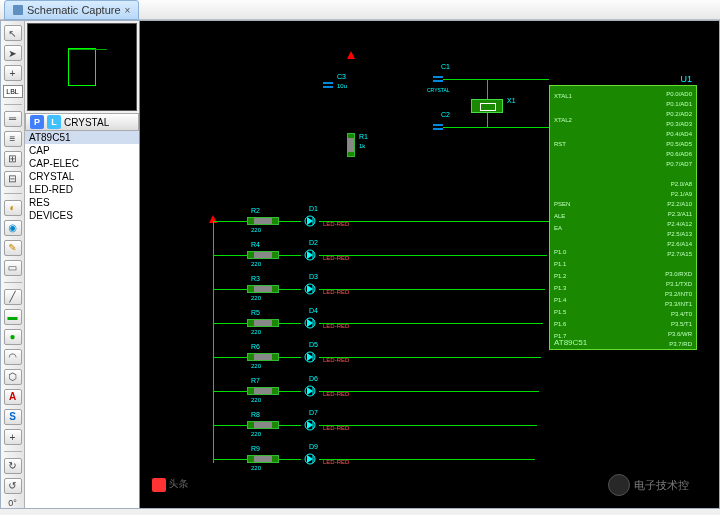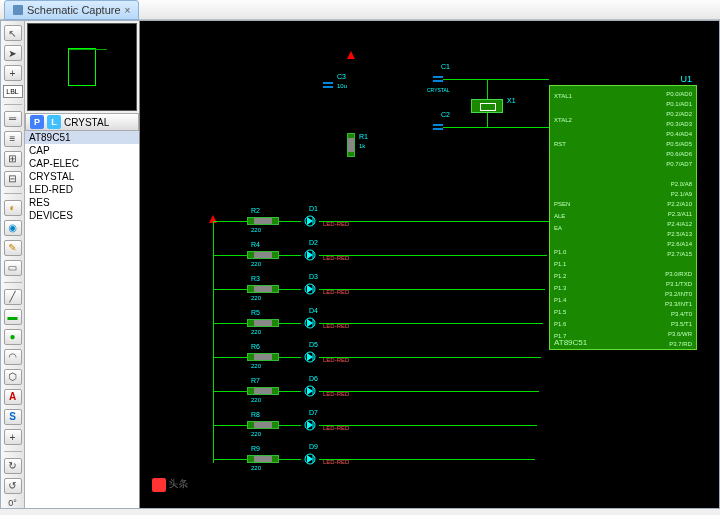--- a/index.html
+++ b/index.html
@@ -321,19 +321,23 @@
           </div>
       </div>
 
       <div class="wire wire-h" style="left:292px;top:58px;width:106px"></div>
       <div class="wire wire-h" style="left:292px;top:106px;width:106px"></div>
       <div class="wire wire-v" style="left:336px;top:58px;height:20px"></div>
       <div class="wire wire-v" style="left:336px;top:92px;height:14px"></div>
 
     </div>
 
+    <div class="watermark">
+      <span class="wm-ico"></span>
+      <span>电子技术控</span>
+    </div>
     <div class="toutiao">
       <span class="tt-ico"></span>
       <span>头条</span>
     </div>
   </div>
 
 </div>
 
 </body></html>

